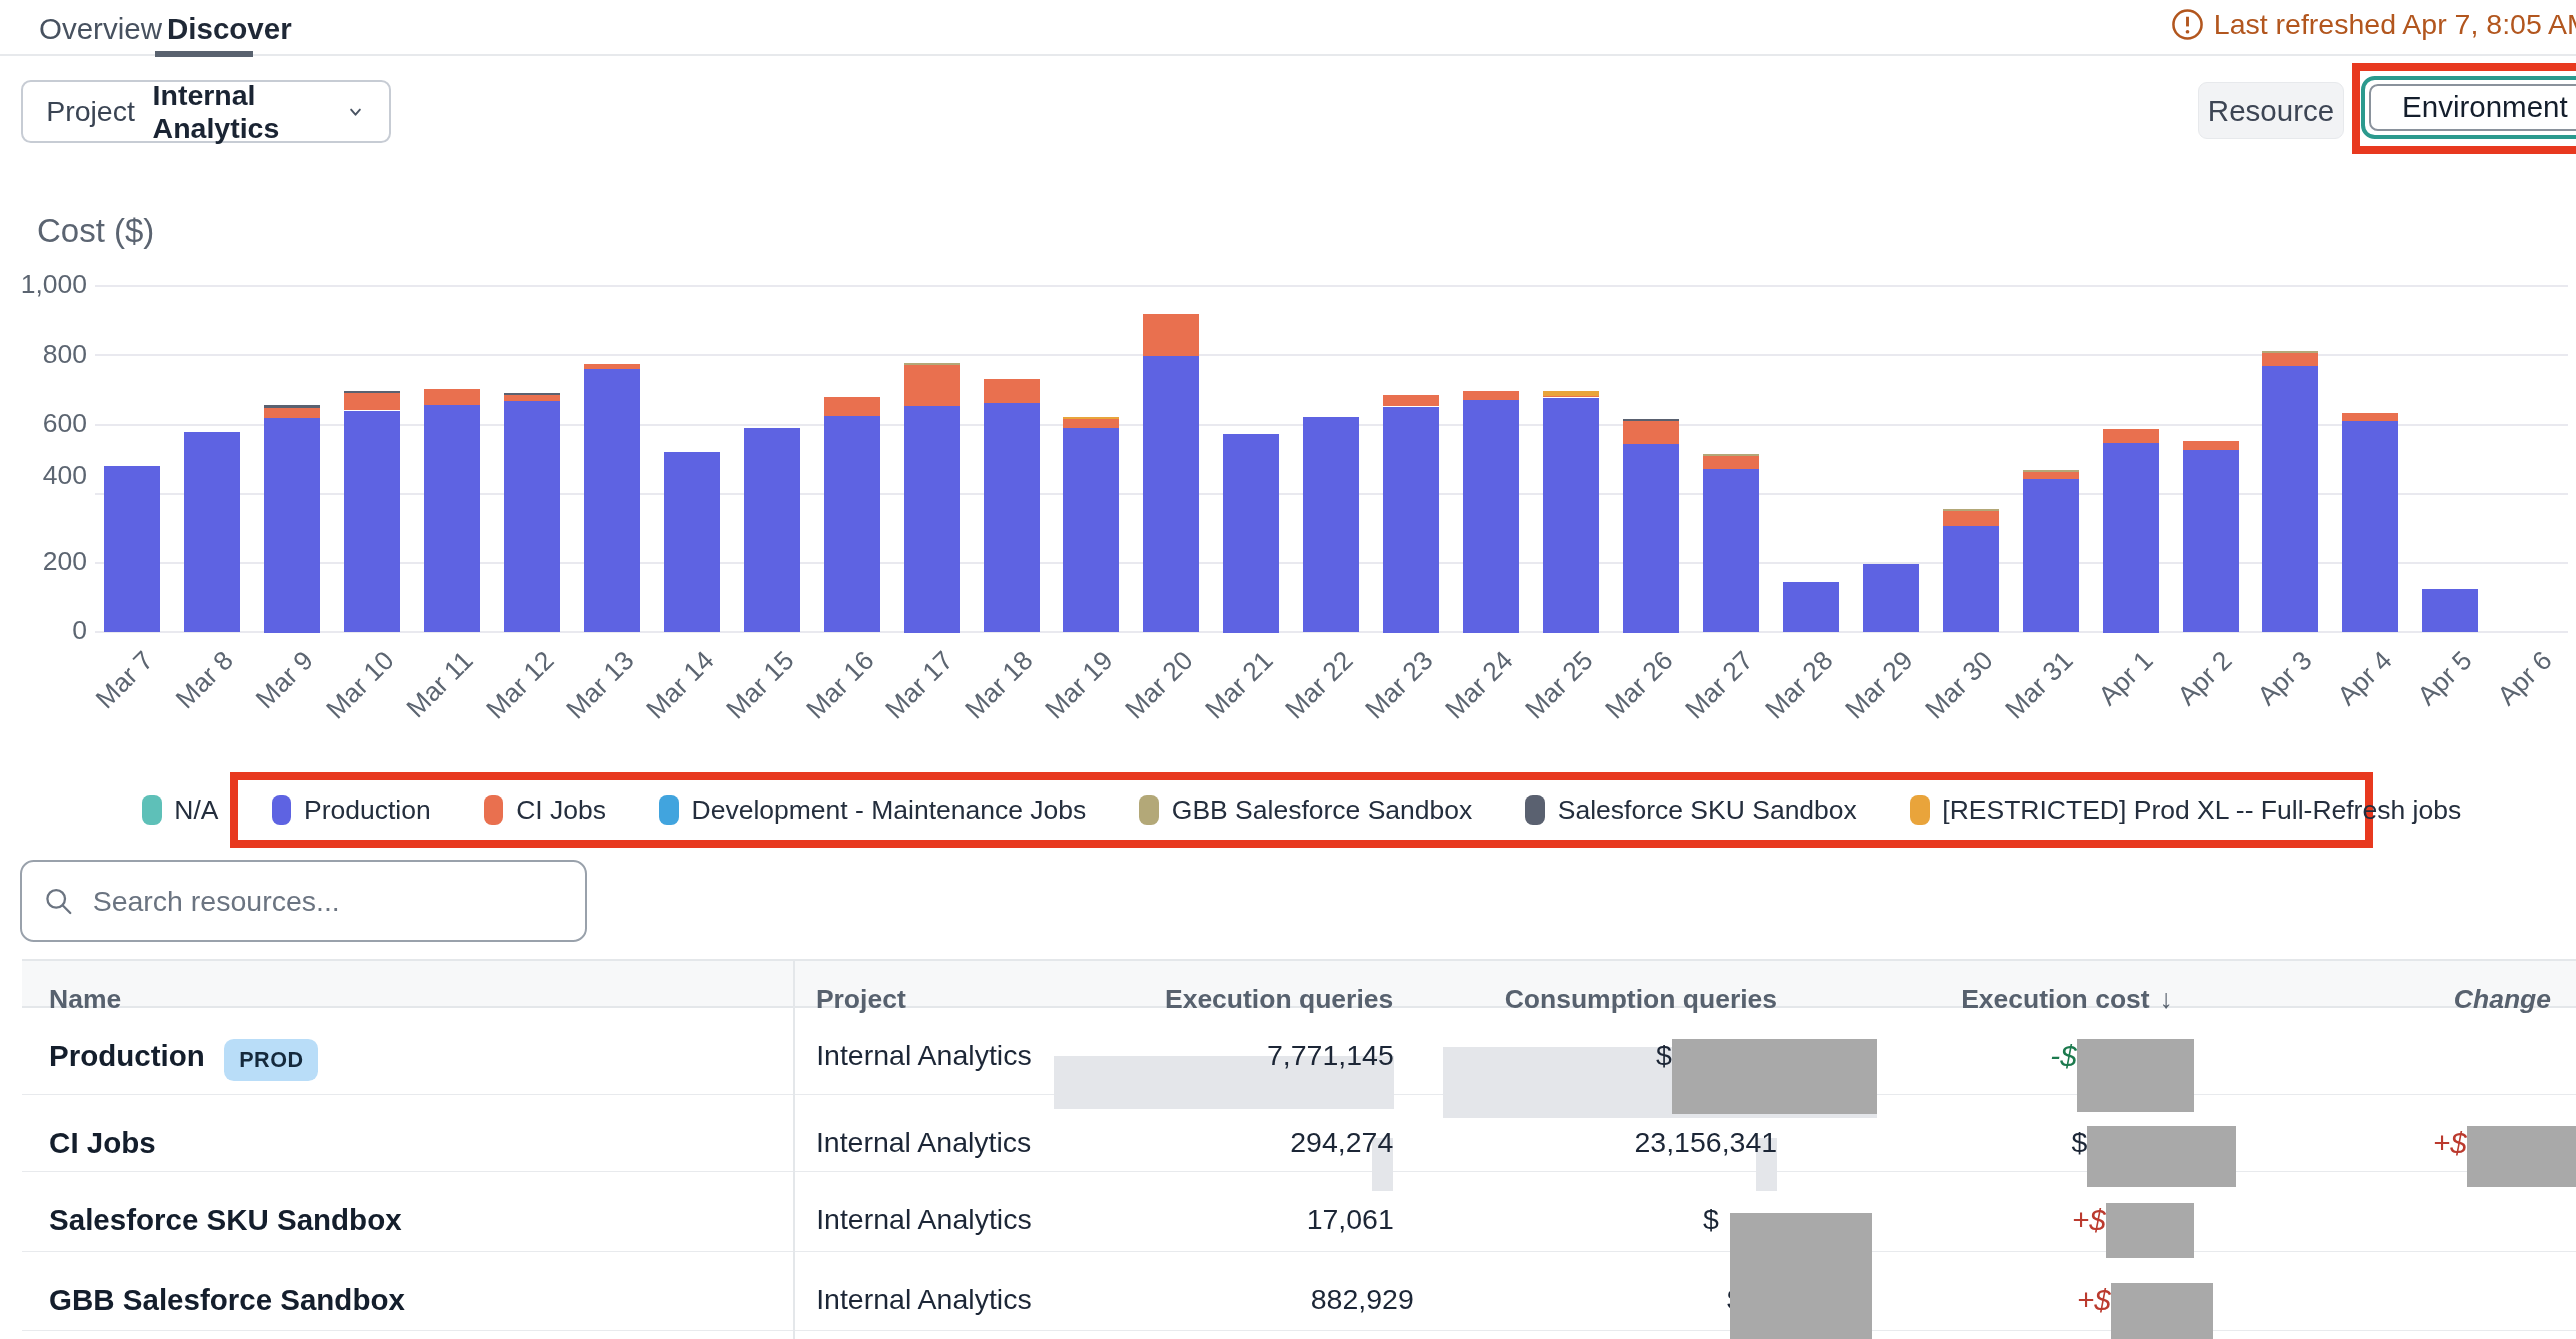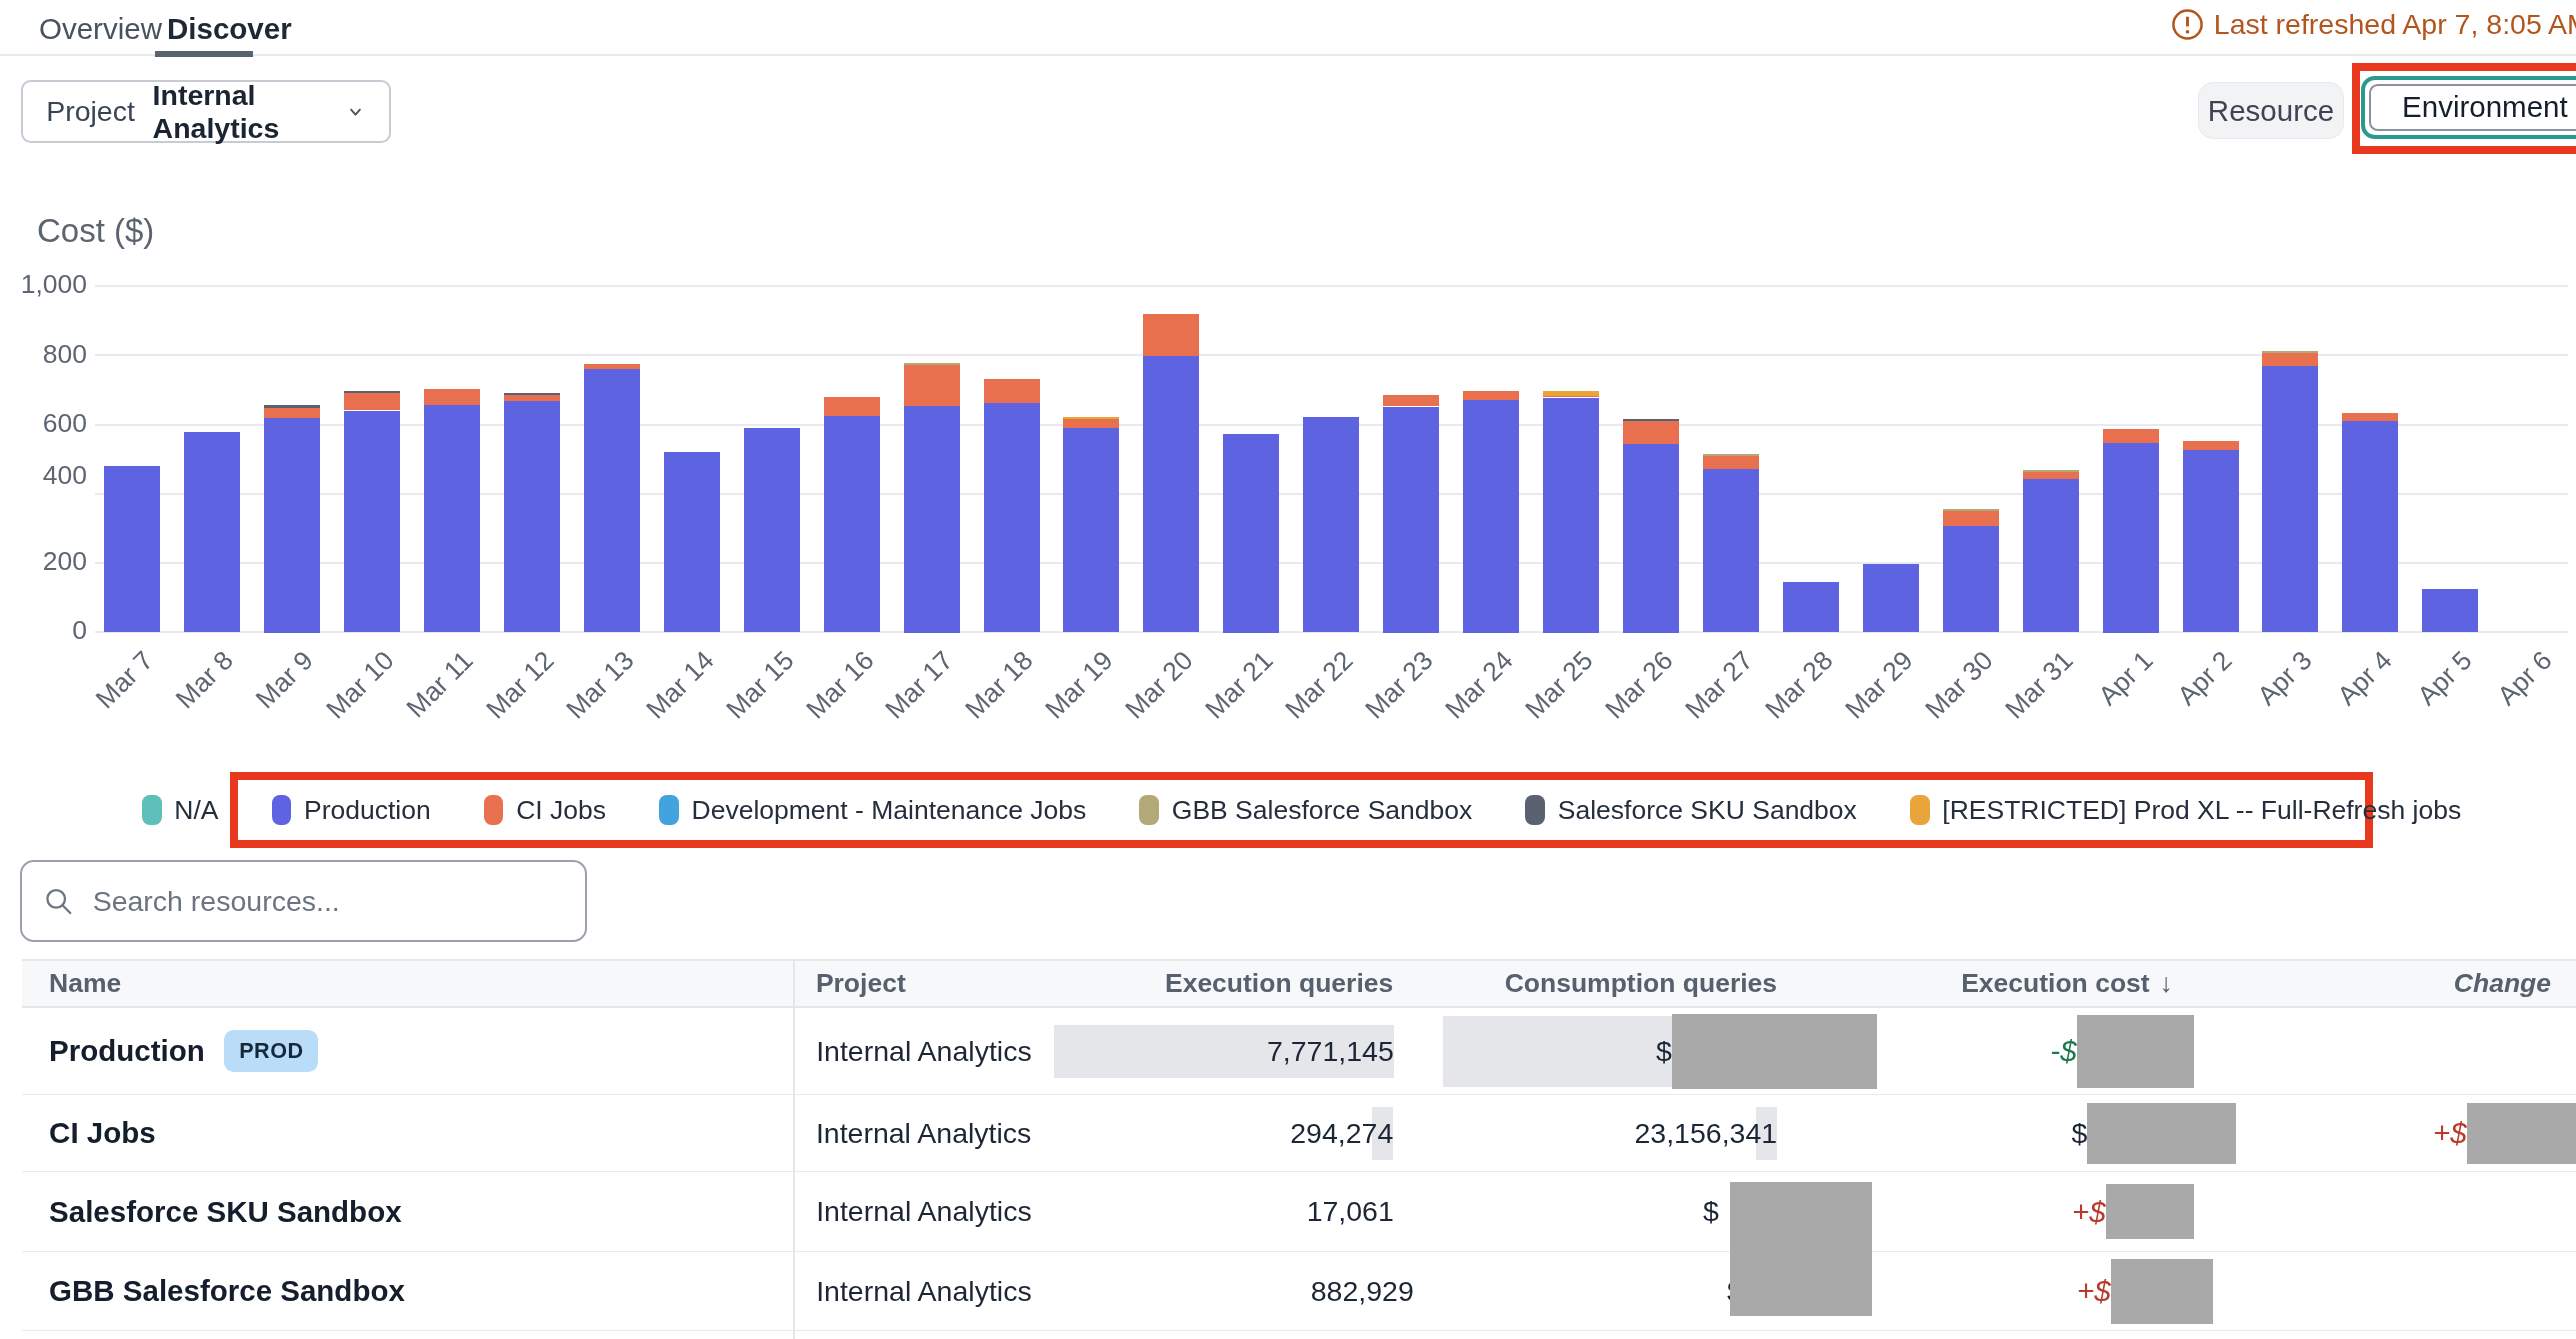--- a/index.html
+++ b/index.html
@@ -12,21 +12,21 @@
   .topbar { position:absolute; left:0; top:0; width:2576px; height:56px; border-bottom:2px solid #e7e9ec; background:#fff; }
   .tab { position:absolute; top:11.8px; font-size:29.5px; cursor:pointer; }
   .tab-overview { left:39px; color:#47515f; font-weight:400; }
   .tab-discover { left:167px; color:#1f2836; font-weight:700; }
   .tab-underline { position:absolute; left:155px; top:51px; width:98px; height:5.9px; background:#59626f; }
   .refresh { position:absolute; left:2171px; top:7.9px; display:flex; align-items:center; gap:9.8px; color:#b2561e; font-size:28.5px; white-space:nowrap; }
   
   .project-dd { position:absolute; left:20.6px; top:80px; height:63px; width:370px; border:2px solid #c7ccd4; border-radius:9.8px; background:#fff; display:flex; align-items:center; padding:0 23.6px; gap:17.7px; font-size:28.5px; cursor:pointer; }
   .project-dd .dd-label { color:#3a4453; }
   .project-dd .dd-value { color:#1a2433; font-weight:600; }
-  .btn-resource { position:absolute; left:2198px; top:82px; height:57px; width:146px; background:#f2f3f5; border:1px solid #e7e9ec; border-radius:15px; font-size:29.5px; color:#3d4554; display:flex; align-items:center; justify-content:center; cursor:pointer; }
+  .btn-resource { position:absolute; left:2198px; top:82px; height:57px; width:146px; background:#f2f3f5; border:1px solid #e7e9ec; border-radius:9px; font-size:29.5px; color:#3d4554; display:flex; align-items:center; justify-content:center; cursor:pointer; }
   .env-annotation { position:absolute; left:2352px; top:63px; width:256px; height:91px; border:8.8px solid #e8391f; }
   .env-ring { position:absolute; left:1px; top:4.9px; width:246px; height:63px; border:4.9px solid #2b9a8e; border-radius:13.8px; background:#fff; display:flex; align-items:center; }
   .btn-environment { margin-left:3.9px; height:47px; width:232px; background:#fff; border:2px solid #8a929c; border-radius:8.8px; font-size:29.5px; color:#141e2c; display:flex; align-items:center; justify-content:center; cursor:pointer; }
   
   .chart-layer { position:absolute; left:0; top:0; width:2576px; height:1339px; }
   .chart-title { position:absolute; left:37px; top:212px; font-size:33px; font-weight:500; color:#5b6471; }
   .gridline { position:absolute; height:2px; background:#e9e9ef; }
   .ylab { position:absolute; width:87px; text-align:right; font-size:26.5px; color:#5c6571; }
   .bar-seg { position:absolute; }
   .xlab { position:absolute; transform:rotate(-45deg); transform-origin:100% 0; white-space:nowrap; font-size:26.5px; color:#5c6571; }
@@ -37,21 +37,21 @@
   .legend-swatch { width:19.7px; height:29.5px; border-radius:7.9px; flex:0 0 auto; }
   .legend-label { font-size:26.5px; color:#242e3d; white-space:nowrap; }
   
   .searchbox { position:absolute; left:19.7px; top:860px; width:567px; height:82px; border:2px solid #99a1ab; border-radius:13.8px; background:#fff; display:flex; align-items:center; padding:0 21.6px; gap:17.7px; }
   .searchbox input { border:none; outline:none; font-size:28.5px; color:#3a4453; width:100%; font-family:"Liberation Sans", sans-serif; background:transparent; }
   .searchbox input::placeholder { color:#6b7481; opacity:1; }
   
   .tablewrap { position:absolute; left:21.6px; top:959px; width:2554px; height:381px; }
   .thead { display:flex; height:49px; background:#f7f8f9; border-top:2px solid #e4e7ea; border-bottom:2px solid #e4e7ea; align-items:center; font-size:26.5px; font-weight:600; color:#57616e; }
   .trow { display:flex; border-bottom:1px solid #e8eaed; background:#fff; cursor:pointer; }
-  .cell { display:flex; align-items:center; position:relative; }
+  .cell { display:flex; align-items:flex-start; position:relative;margin-top:31px; }
   .c0 { width:771px; padding-left:27.5px; }
   .c1 { width:250px; padding-left:23.6px; }
   .c2 { width:364px; justify-content:flex-end; padding-right:12.8px; }
   .c3 { width:383px; justify-content:flex-end; padding-right:11.8px; }
   .c4 { width:482px; justify-content:flex-end; padding-right:11.8px; }
   .c5 { width:305px; justify-content:flex-end;font-style:italic; }
   .thead .c4 { padding-right:98px; }
   .thead .c5 { padding-right:24.6px; }
   .name-divider { position:absolute; left:771px; top:0; width:2px; height:381px; background:#e4e7ea; }
   .rowname { font-size:29.5px; font-weight:700; color:#141e2c; white-space:nowrap; }

